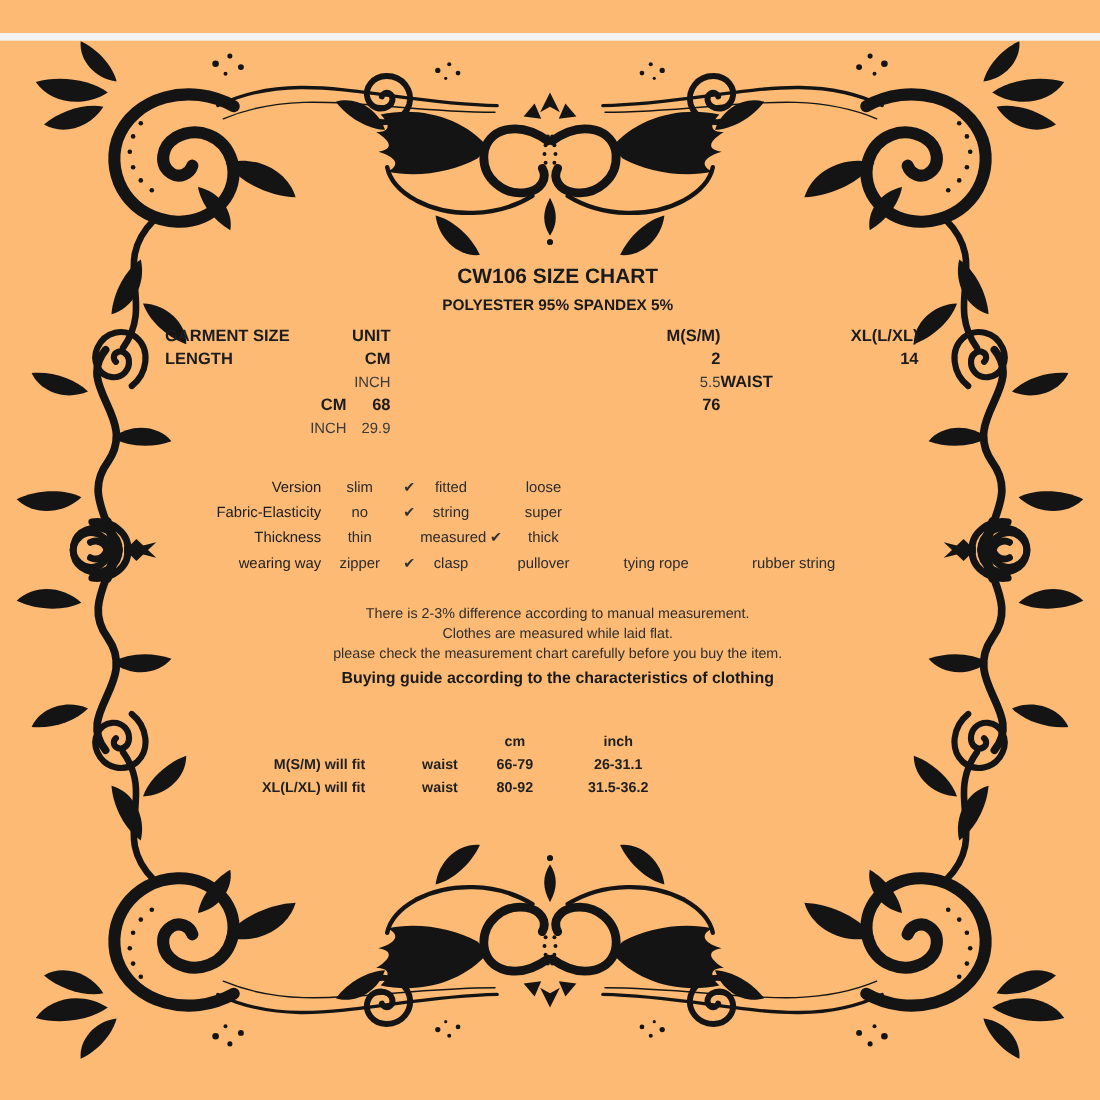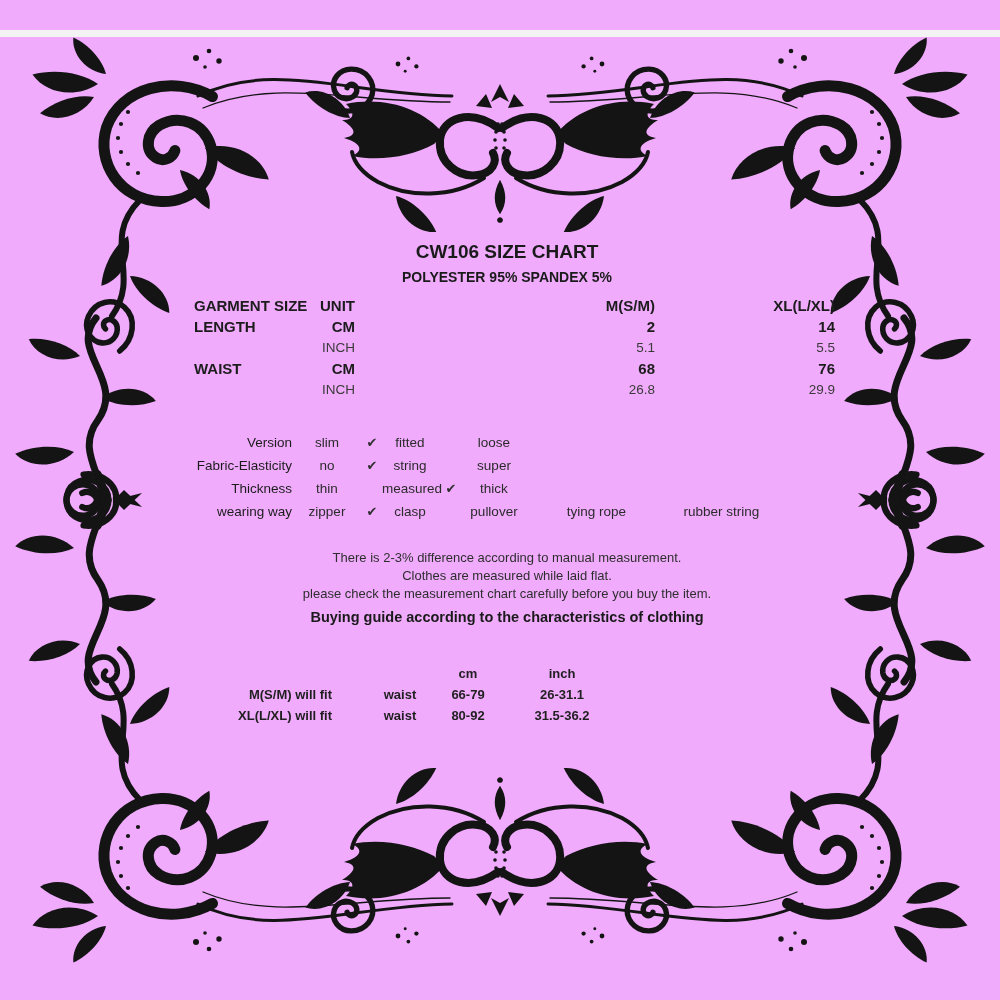--- a/index.html
+++ b/index.html
@@ -1,17 +1,17 @@
 <!DOCTYPE html>
 <html><head>
 <meta charset="utf-8">
 <style>
   html,body{margin:0;padding:0;background:#ffffff;}
   .page{
-    position:relative;width:1000px;height:1000px;background:#f0abfc;overflow:hidden;
+    position:relative;width:1000px;height:1000px;background:#fdba74;overflow:hidden;
     font-family:"Liberation Sans","DejaVu Sans",sans-serif;color:#1f1f1f;
   }
   .top-divider{position:absolute;left:0;top:30px;width:1000px;height:7px;background:#f3f3f3;}
   .frame{position:absolute;left:0;top:0;width:1000px;height:1000px;pointer-events:none;}
 
   .title{
     position:absolute;left:7px;top:240px;width:1000px;margin:0;
     text-align:center;font-size:19px;line-height:24px;font-weight:700;color:#1a1a1a;
   }
   .subtitle{
@@ -19,21 +19,21 @@
     text-align:center;font-size:14px;line-height:18px;font-weight:700;color:#1a1a1a;
   }
 
   
   .size-table{
     position:absolute;left:150px;top:295px;
     display:grid;grid-template-columns:165px 40px 300px 180px;grid-auto-rows:21px;
     align-items:center;white-space:nowrap;
   }
   .size-table .cell{text-align:right;font-size:13.5px;color:#3a3a3a;}
-  .size-table .cell.lbl{text-align:left;margin-left:44px;}
+  .size-table .cell.lbl{text-align:left;}
   .size-table .cell.hdr,.size-table .cell.b{font-weight:700;font-size:15px;color:#1c1c1c;}
 
   
   .attr-table{
     position:absolute;left:130px;top:431px;
     display:grid;grid-template-columns:162px 70px 20px 56px 26px 60px 145px 105px;
     grid-auto-rows:23px;align-items:center;white-space:nowrap;font-size:13.5px;color:#2b2b2b;
   }
   .attr-table .a-label{font-weight:400;text-align:right;color:#1c1c1c;}
   .attr-table .a-cell{text-align:center;}
@@ -155,29 +155,27 @@
       <div class="cell lbl hdr">GARMENT SIZE</div>
       <div class="cell hdr">UNIT</div>
       <div class="cell hdr">M(S/M)</div>
       <div class="cell hdr">XL(L/XL)</div>
       <div class="cell lbl b">LENGTH</div>
       <div class="cell b">CM</div>
       <div class="cell b">2</div>
       <div class="cell b">14</div>
       <div class="cell lbl"></div>
       <div class="cell">INCH</div>
-      <div class="cell">5.1</div>
       <div class="cell">5.5</div>
       <div class="cell lbl b">WAIST</div>
       <div class="cell b">CM</div>
       <div class="cell b">68</div>
       <div class="cell b">76</div>
       <div class="cell lbl"></div>
       <div class="cell">INCH</div>
-      <div class="cell">26.8</div>
       <div class="cell">29.9</div>
     </div>
 
   <div class="attr-table" id="attrTable">
       <div class="a-label">Version</div>
       <div class="a-cell">slim</div>
       <div class="a-cell check">✔</div>
       <div class="a-cell">fitted</div>
       <div class="a-cell"></div>
       <div class="a-cell">loose</div>

